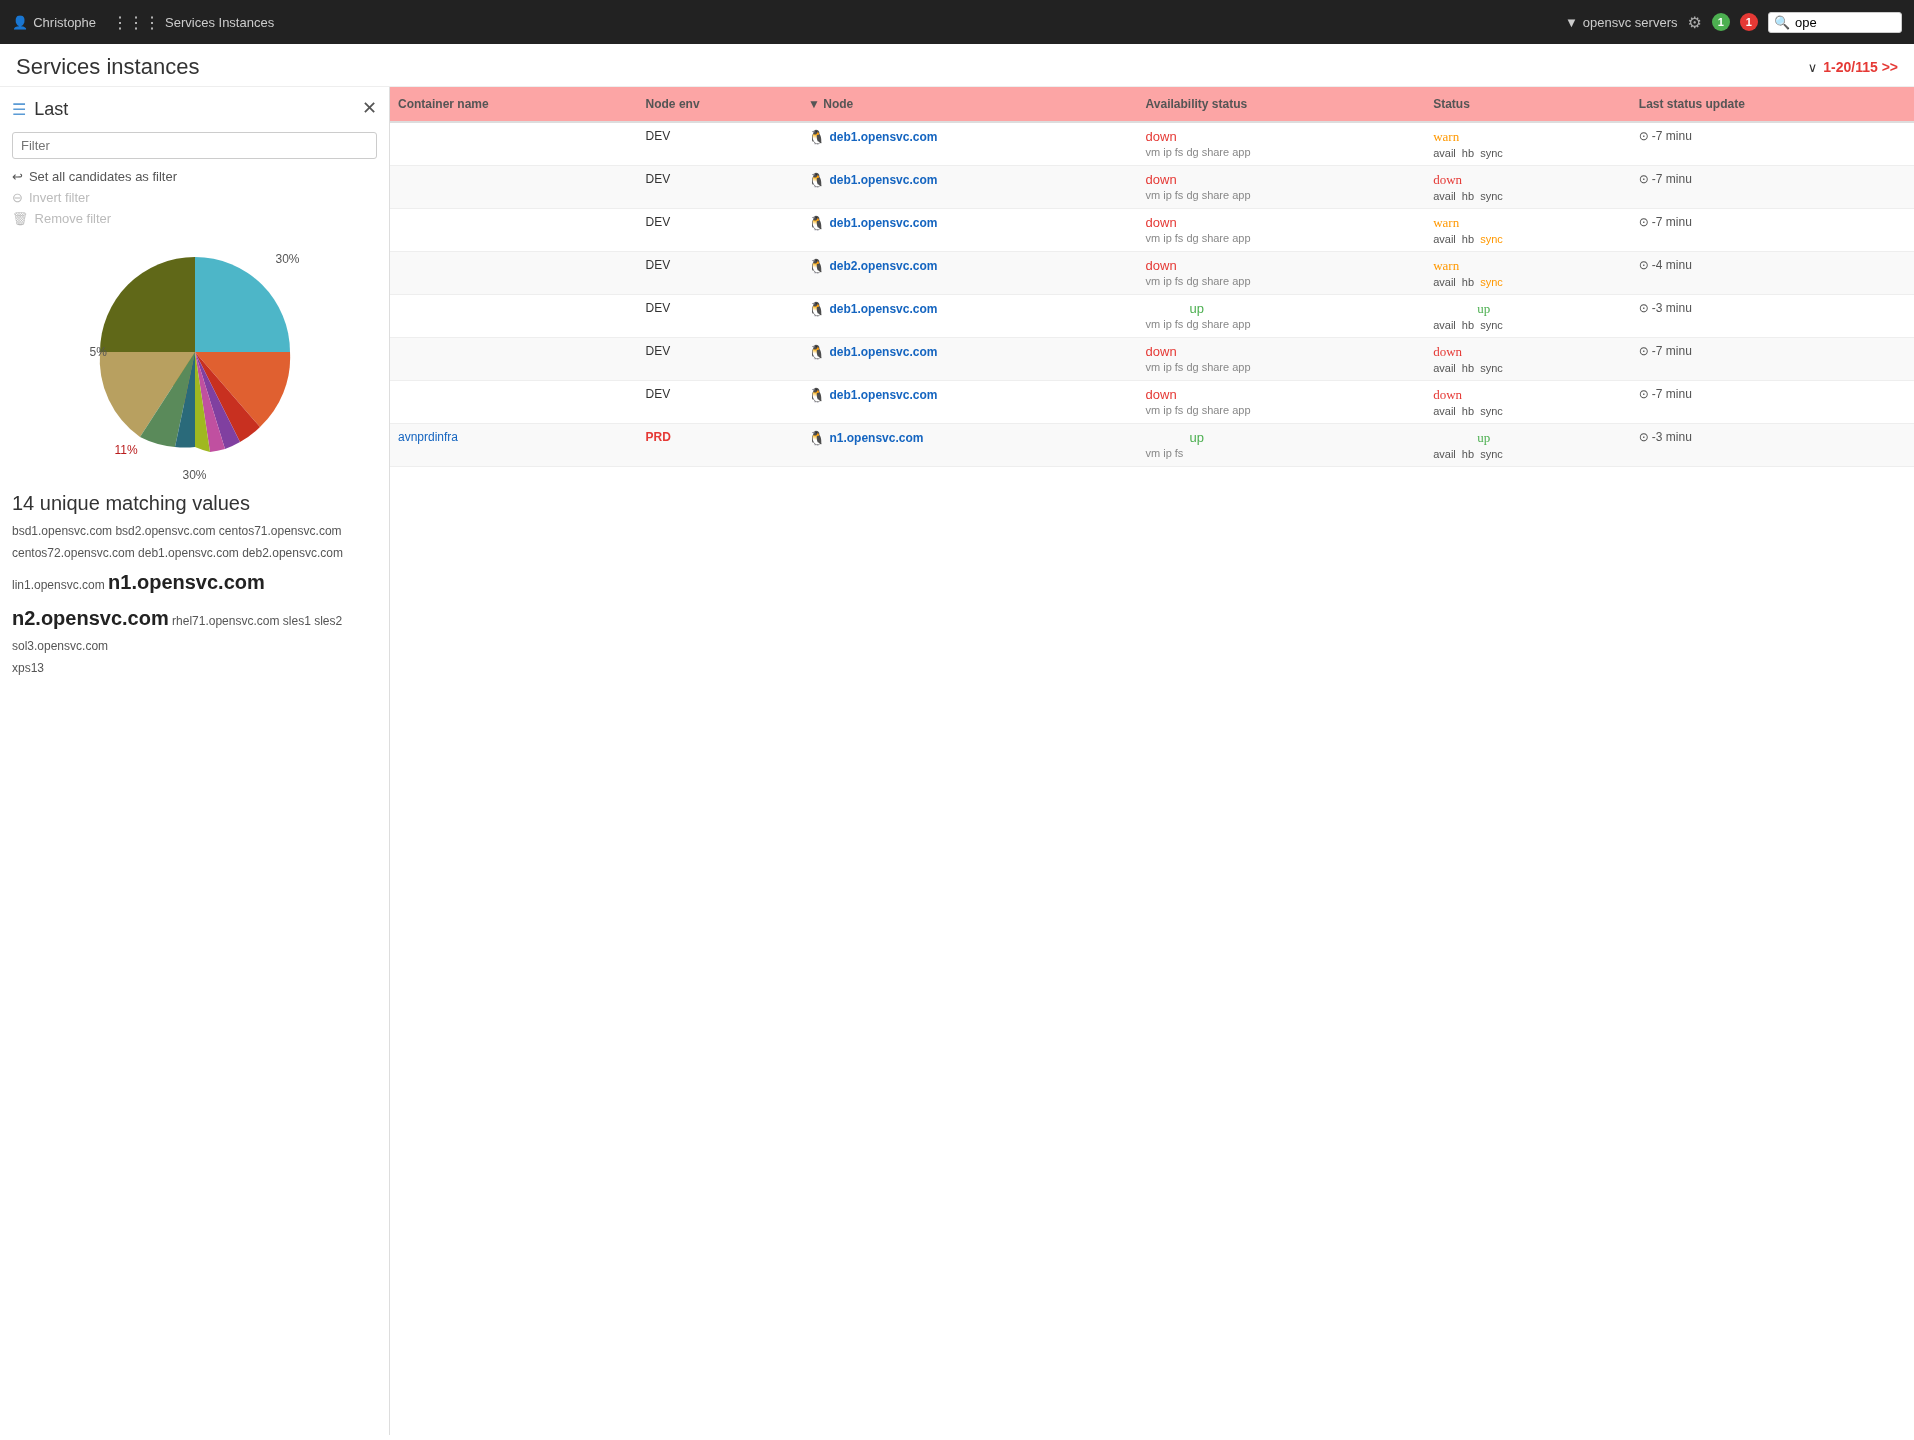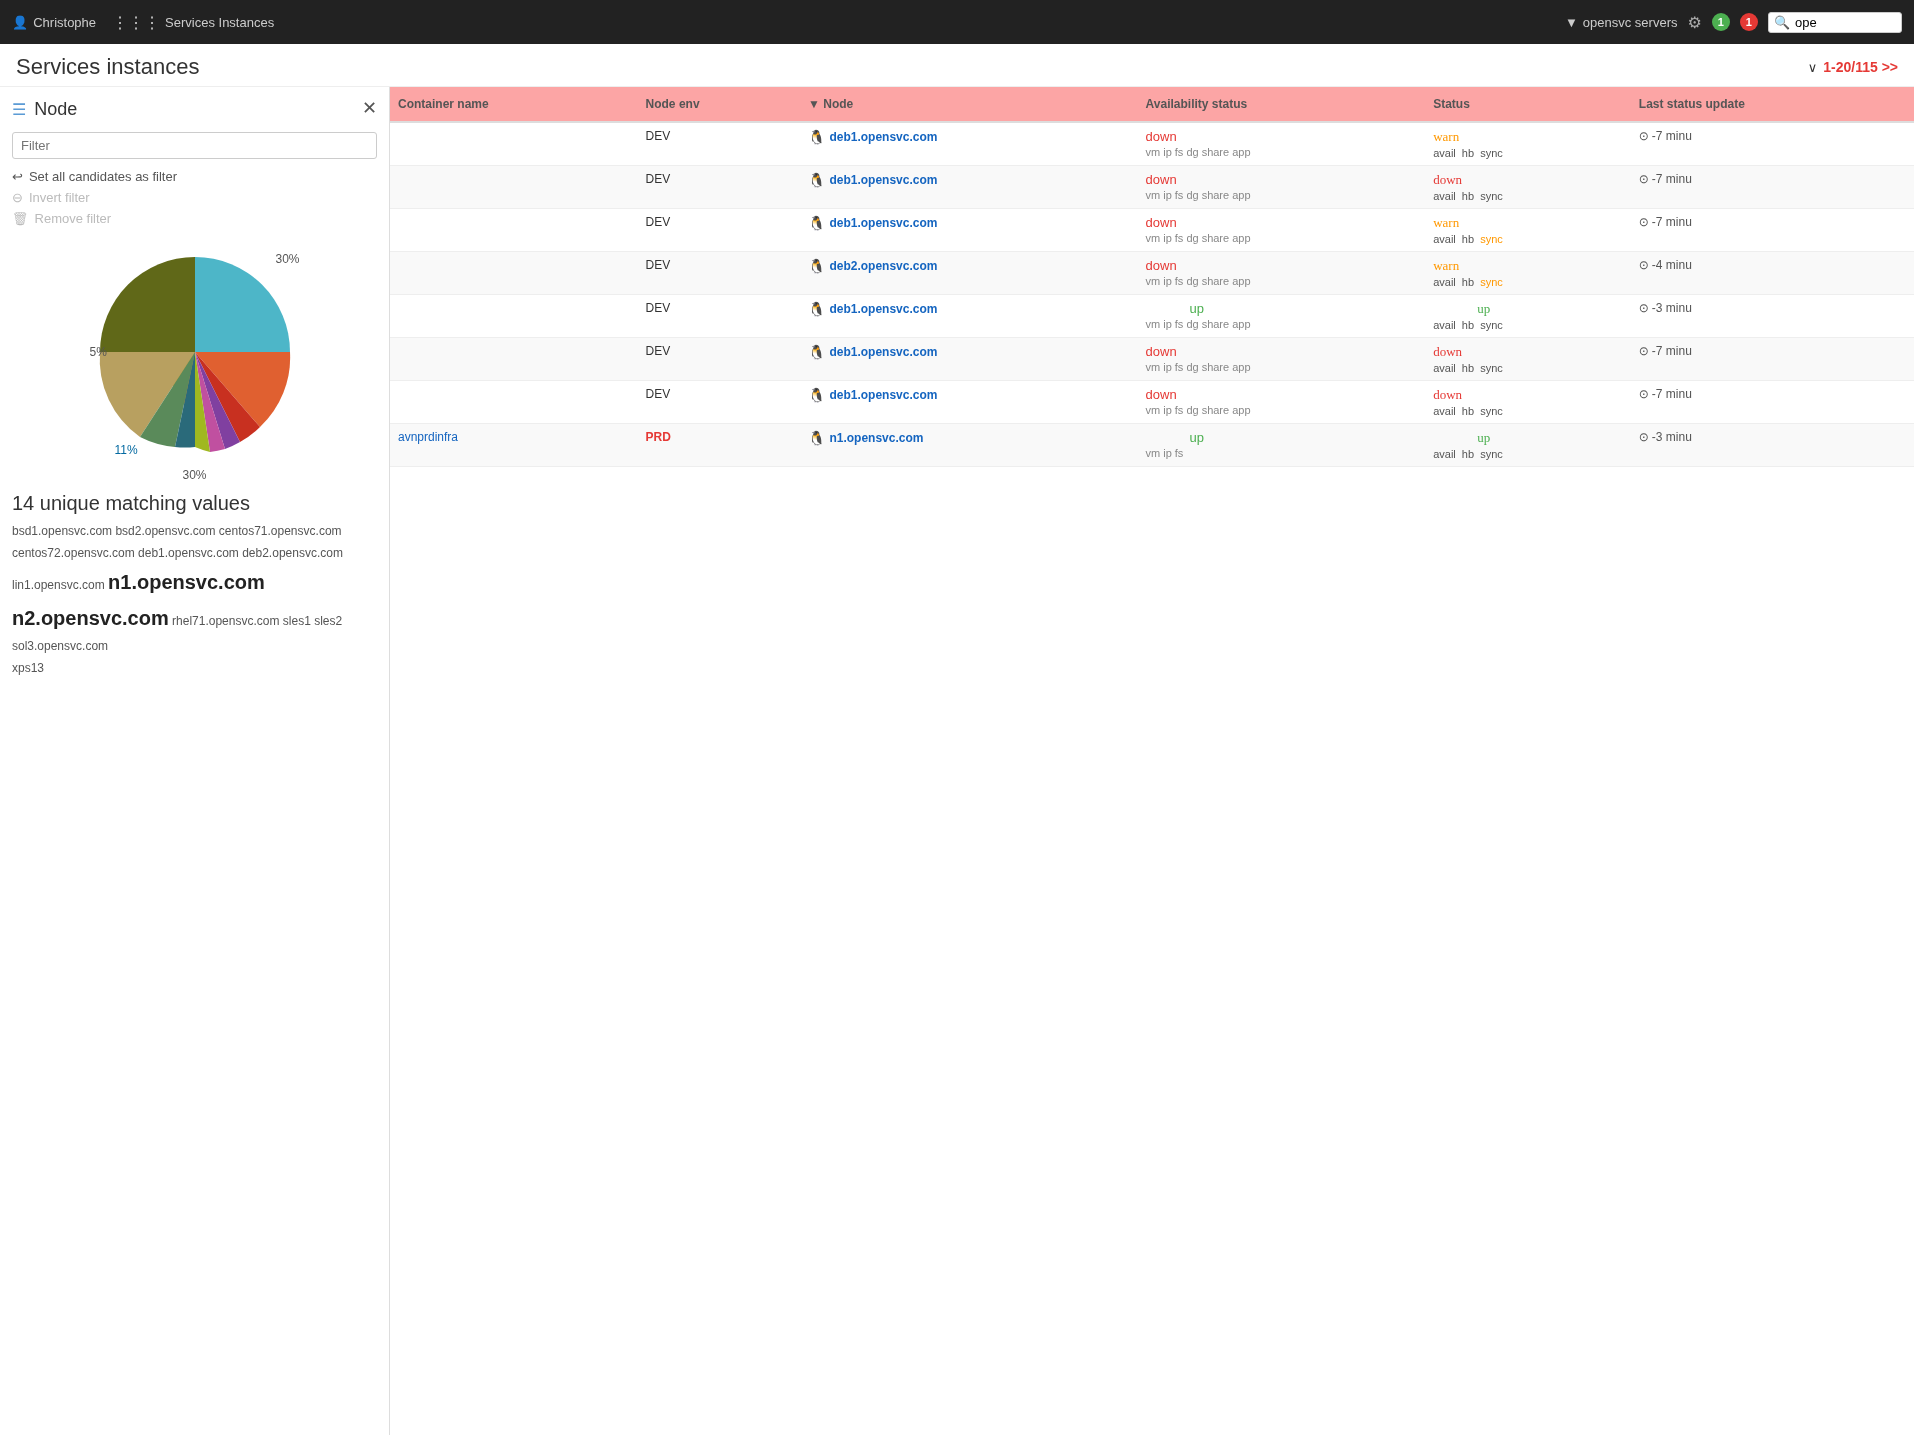--- a/index.html
+++ b/index.html
@@ -126,21 +126,21 @@
   </div>
 </div>
 
 <div class="main-content">
 
   <div class="sidebar">
     <span class="sidebar-close">✕</span>
 
     <div class="sidebar-section-title">
       <span class="sidebar-section-icon">☰</span>
-      <span>Node</span>
+      <span>Last</span>
     </div>
 
     <input class="filter-input" type="text" placeholder="Filter" style="">
 
     <div class="sidebar-action">
       <span>↩</span>
       <span>Set all candidates as filter</span>
     </div>
 
     <div class="sidebar-action disabled">
@@ -175,21 +175,21 @@
 
         <path d="M110,110 L140,207 A95,95 0 0,1 125,210 Z" fill="#c050a0"></path>
 
         <path d="M110,110 L125,210 A95,95 0 0,1 110,205 Z" fill="#a0b820"></path>
 
         <path d="M110,110 L110,15 A95,95 0 0,0 15,110 Z" fill="#606818"></path>
       </svg>
 
       <div style="position:absolute; top:10px; right:5px; font-size:12px; color:#555;">30%</div>
       <div style="position:absolute; left:5px; top:50%; transform:translateY(-50%); font-size:12px; color:#555;">5%</div>
-      <div style="position:absolute; bottom:5px; left:30px; font-size:12px; color:#0369a1;">11%</div>
+      <div style="position:absolute; bottom:5px; left:30px; font-size:12px; color:#b91c1c;">11%</div>
       <div style="position:absolute; bottom:-20px; left:50%; transform:translateX(-50%); font-size:12px; color:#555;">30%</div>
     </div>
 
     <div class="unique-count">
       <span>14 unique matching values</span>
     </div>
 
     <div class="candidate-list">
       <span style="cursor:pointer;">bsd1.opensvc.com</span>
       <span style="cursor:pointer;"> bsd2.opensvc.com</span>

